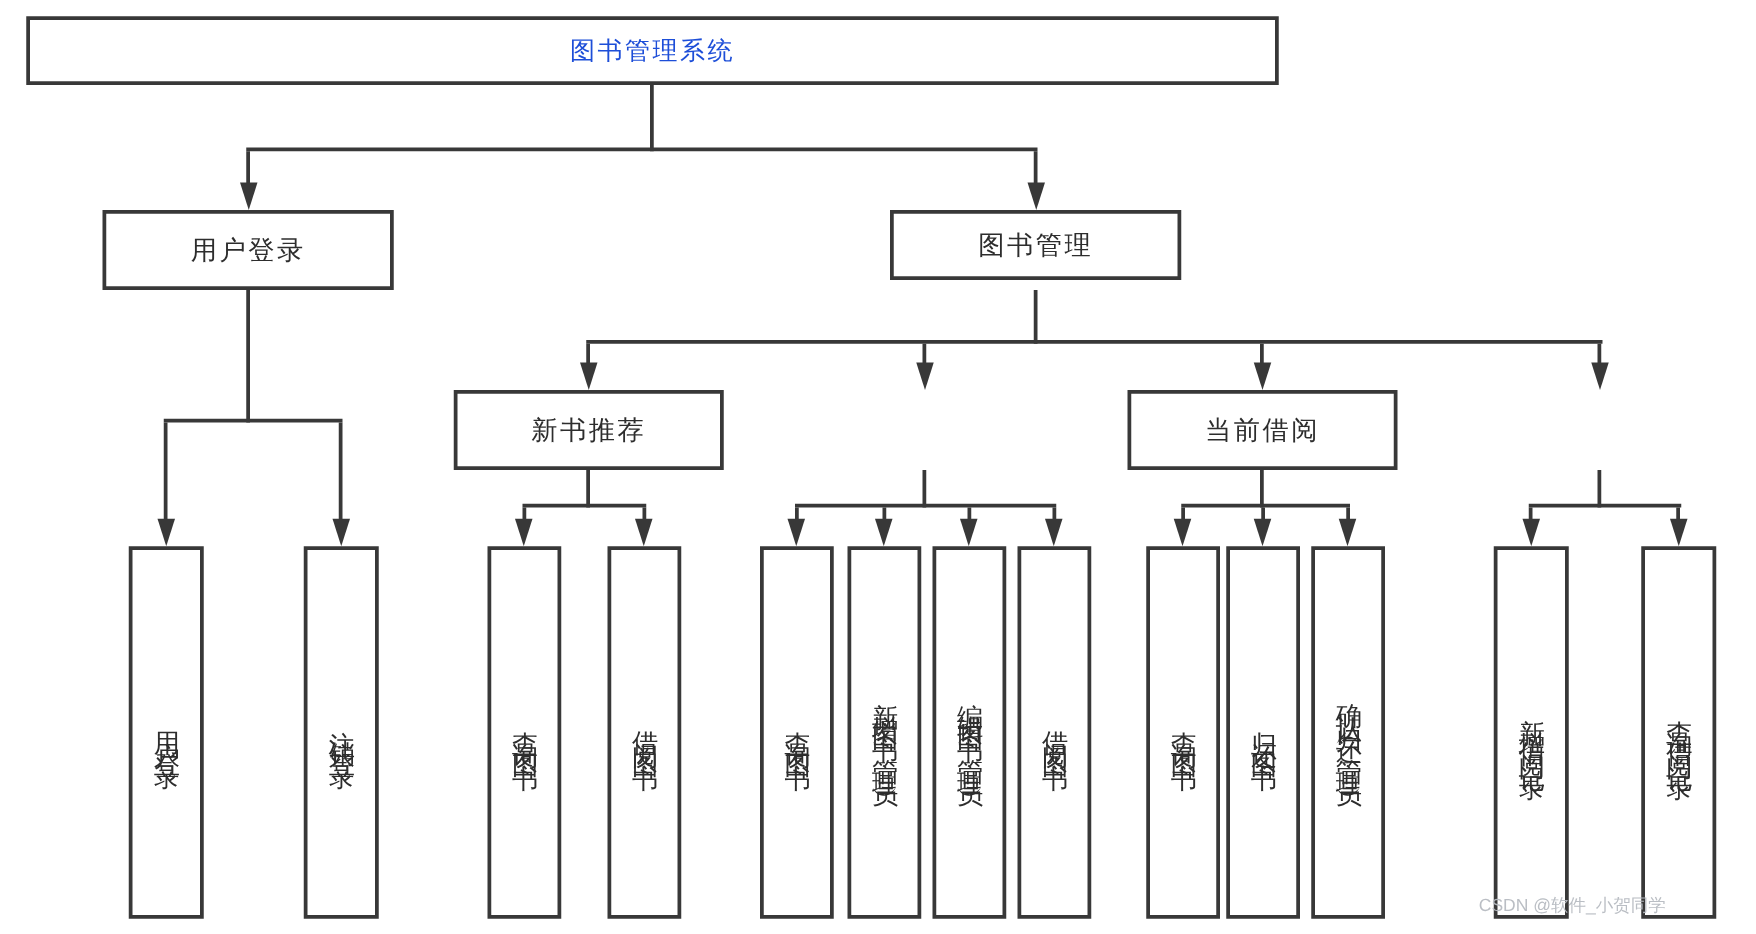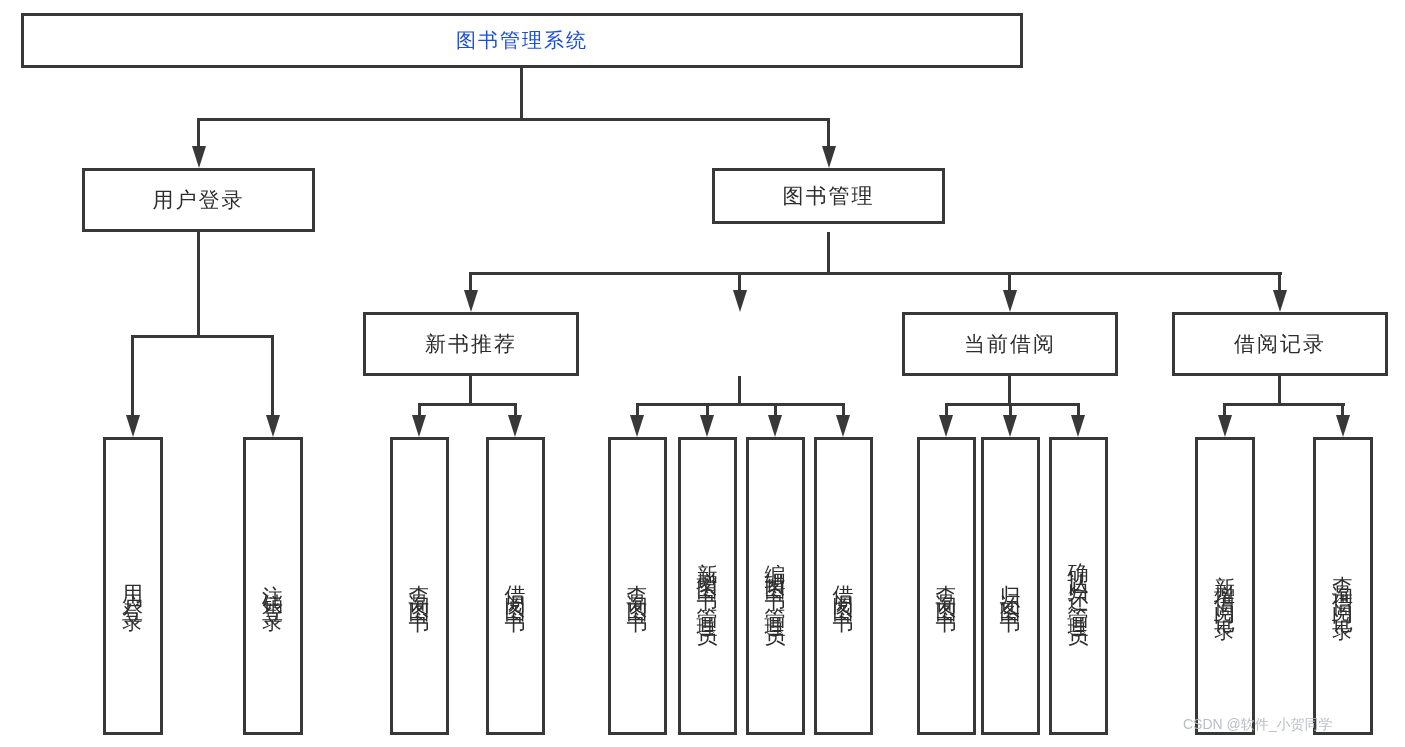--- a/index.html
+++ b/index.html
@@ -43,23 +43,20 @@
   </div>
   <div class="box" style="left:712px; top:168px; width:233px; height:56px;">
     <span class="hlabel">图书管理</span>
   </div>
 
   <div class="box" style="left:363px; top:312px; width:216px; height:64px;">
     <span class="hlabel">新书推荐</span>
   </div>
   <div class="box" style="left:902px; top:312px; width:216px; height:64px;">
     <span class="hlabel">当前借阅</span>
-  </div>
-  <div class="box" style="left:1172px; top:312px; width:216px; height:64px;">
-    <span class="hlabel">借阅记录</span>
   </div>
 
   <div class="box" style="left:103px; top:437px; width:60px; height:298px;">
     <span class="vlabel">用户登录</span>
   </div>
   <div class="box" style="left:243px; top:437px; width:60px; height:298px;">
     <span class="vlabel">注销登录</span>
   </div>
 
   <div class="box" style="left:390px; top:437px; width:59px; height:298px;">

